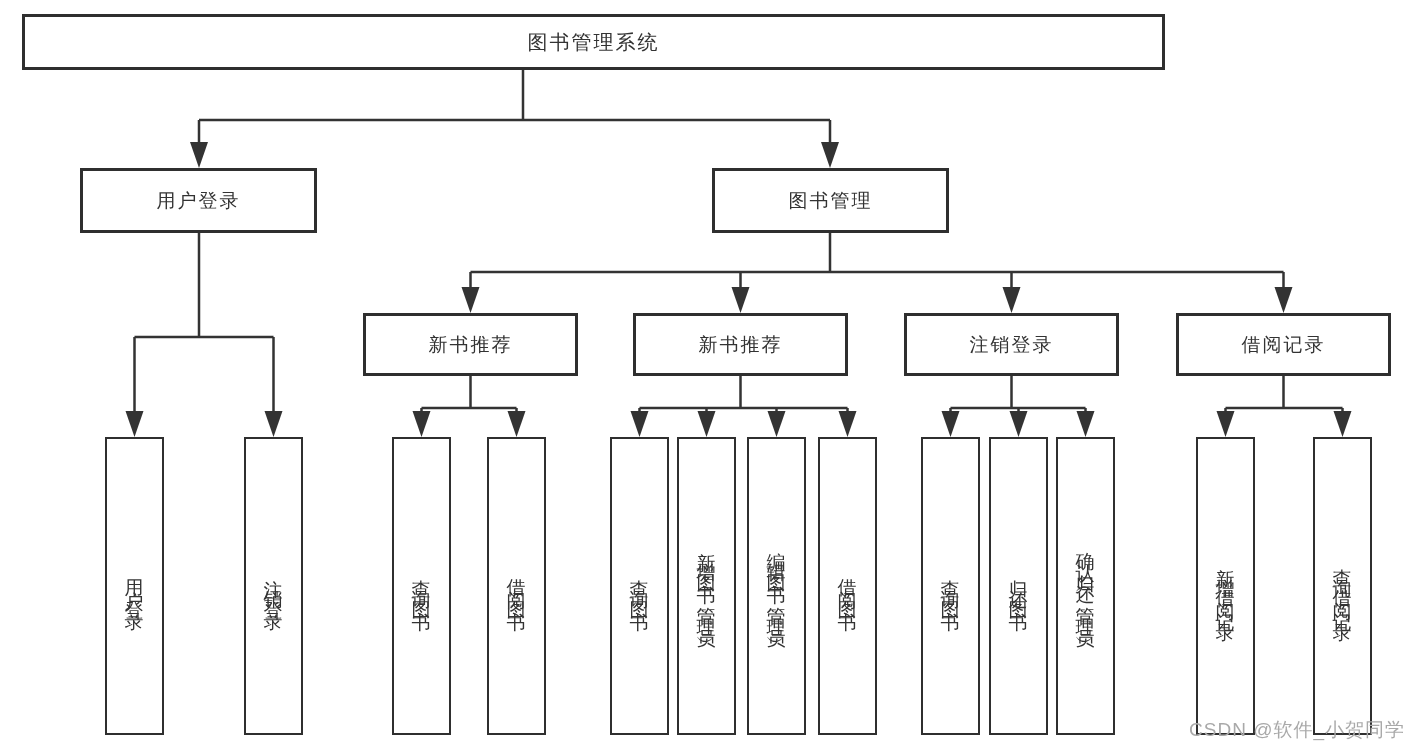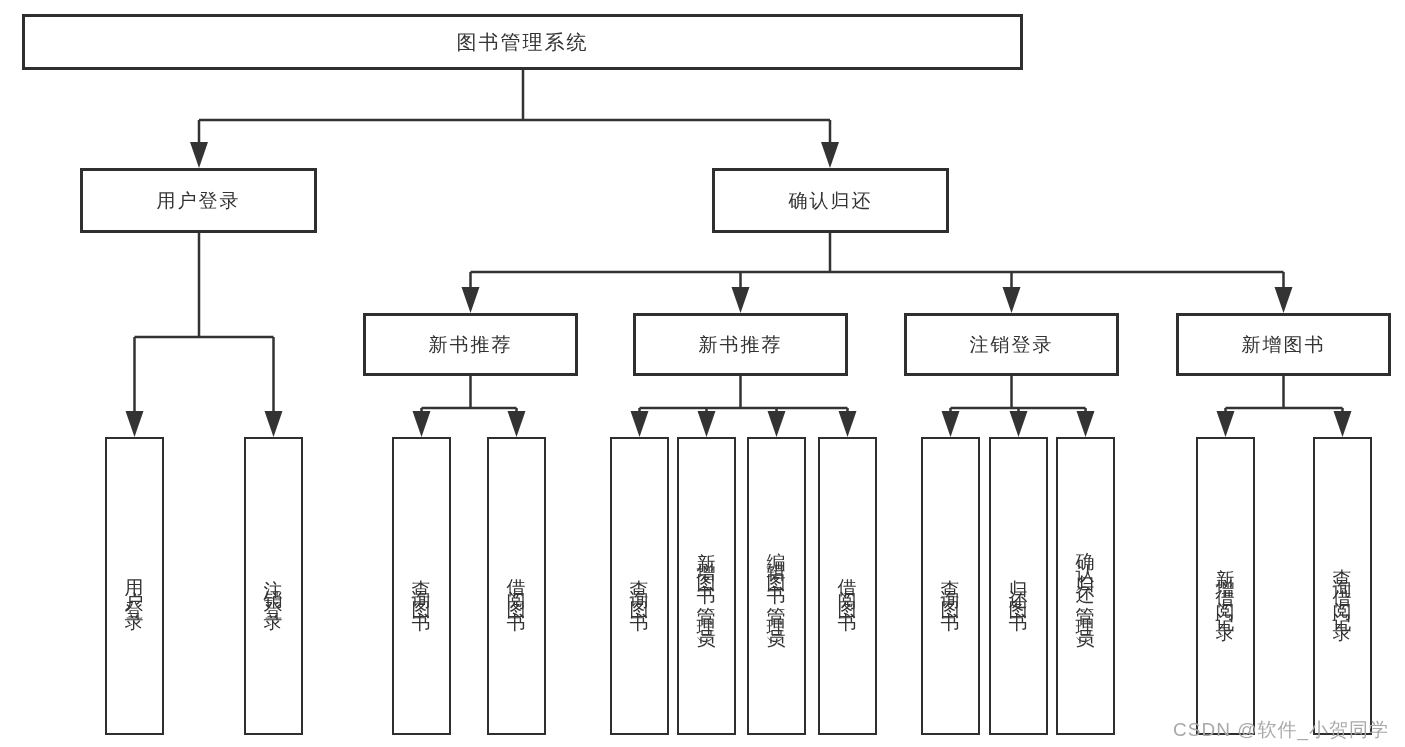--- a/index.html
+++ b/index.html
@@ -51,21 +51,21 @@
     text-orientation: mixed;
     font-size: 19px;
     letter-spacing: 11px;
     line-height: 1;
     white-space: nowrap;
   }
   .l2 { top: 168px; height: 65px; width: 237px; }
   .l3 { top: 313px; height: 63px; width: 215px; }
   .watermark {
     position: absolute;
-    right: 16px;
+    right: 0;
     bottom: 4px;
     font-size: 19px;
     color: #a9a9a9;
     letter-spacing: 1px;
     white-space: nowrap;
   }
 </style>
 </head>
 <body>
 
@@ -127,42 +127,42 @@
 
     <g stroke="#333333" stroke-width="2.5" fill="none">
       <path d="M1283.5,375 L1283.5,408 M1225.5,408 L1342.5,408 M1225.5,408 L1225.5,413 M1342.5,408 L1342.5,413"></path>
     </g>
     <g fill="#333333" stroke="none">
       <polygon points="1216.5,411 1234.5,411 1225.5,437"></polygon>
       <polygon points="1333.5,411 1351.5,411 1342.5,437"></polygon>
     </g>
   </svg>
 
-  <div class="node root-node" style="left:22px; top:14px; width:1001px; height:56px;">
+  <div class="node root-node" style="left:22px; top:14px; width:1143px; height:56px;">
     <span class="label">图书管理系统</span>
   </div>
 
   <div class="node l2" style="left:80px;">
     <span class="label">用户登录</span>
   </div>
   <div class="node l2" style="left:712px;">
-    <span class="label">确认归还</span>
+    <span class="label">图书管理</span>
   </div>
 
   <div class="node l3" style="left:363px;">
     <span class="label">新书推荐</span>
   </div>
   <div class="node l3" style="left:633px;">
     <span class="label">新书推荐</span>
   </div>
   <div class="node l3" style="left:904px;">
     <span class="label">注销登录</span>
   </div>
   <div class="node l3" style="left:1176px;">
-    <span class="label">新增图书</span>
+    <span class="label">借阅记录</span>
   </div>
 
   <div class="node leaf" style="left:105px;">
     <span class="vlabel">用户登录</span>
   </div>
   <div class="node leaf" style="left:244px;">
     <span class="vlabel">注销登录</span>
   </div>
   <div class="node leaf" style="left:392px;">
     <span class="vlabel">查询图书</span>

